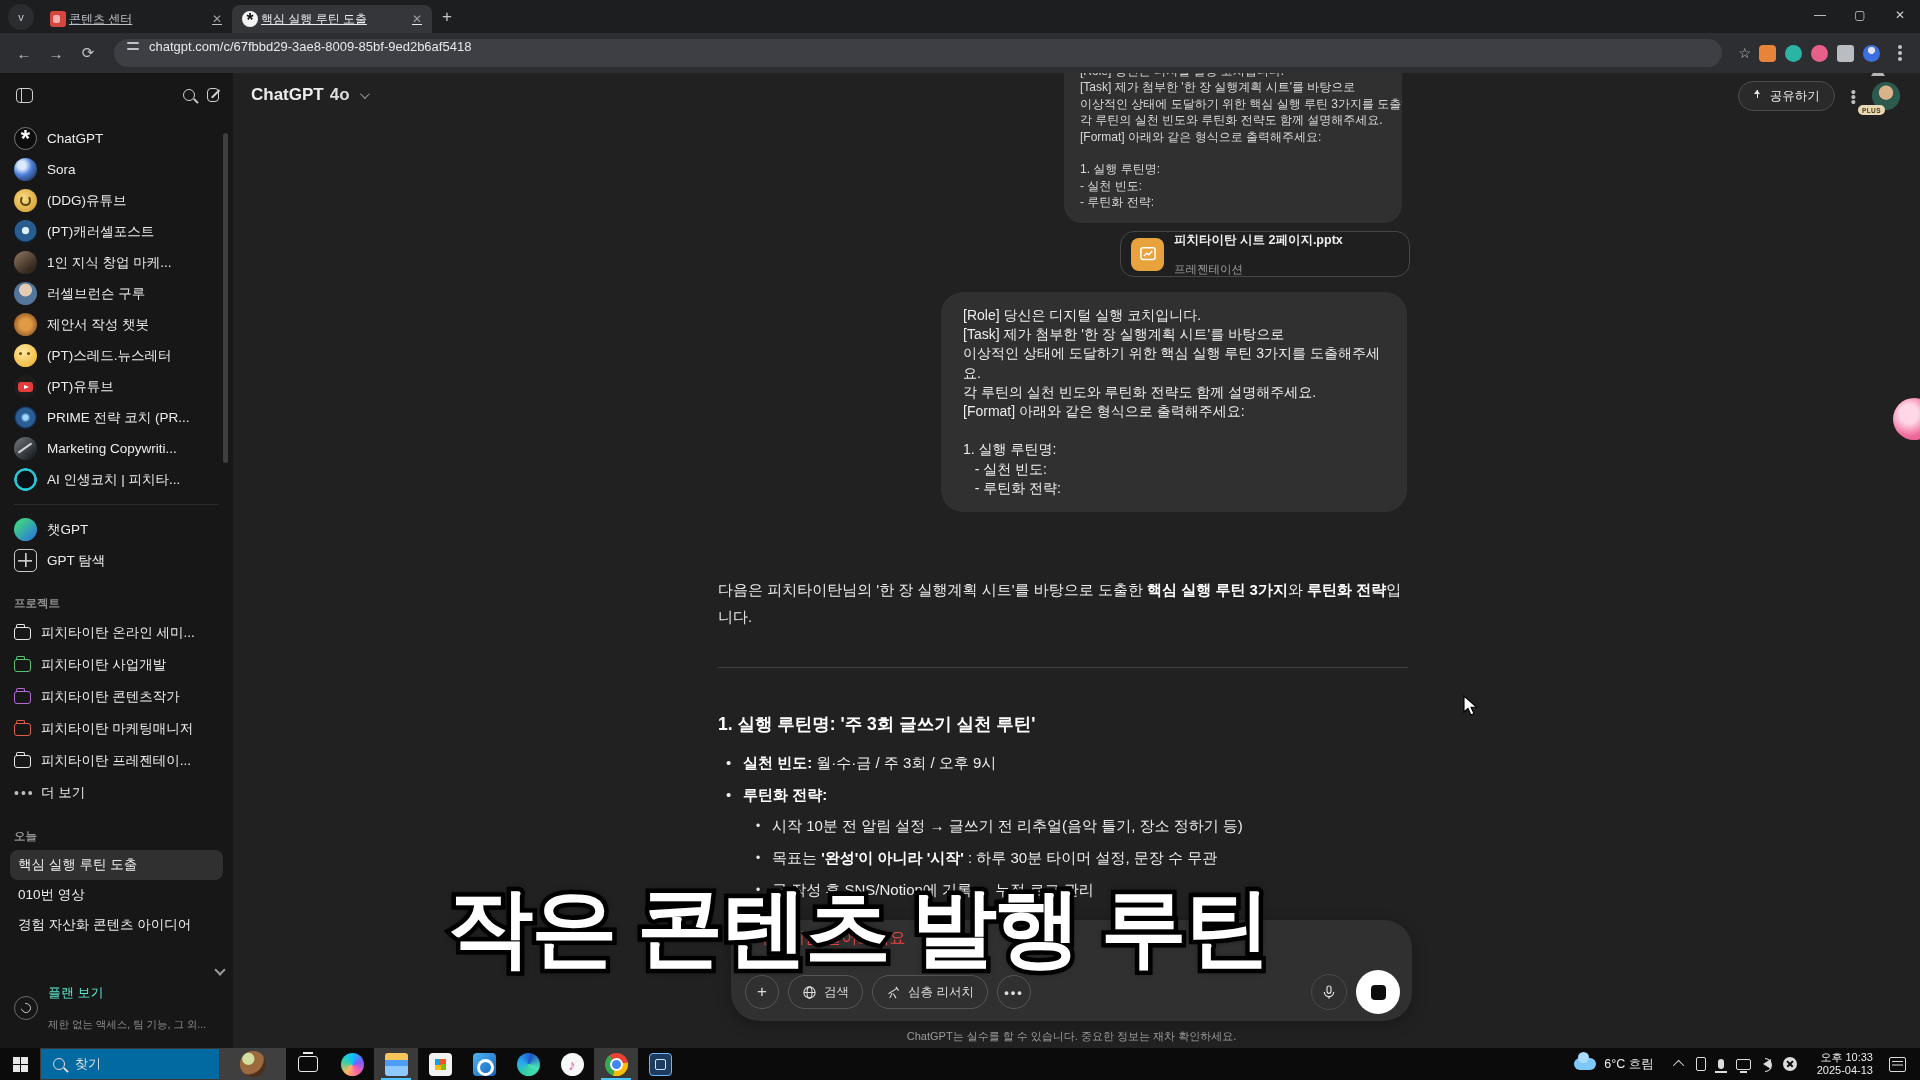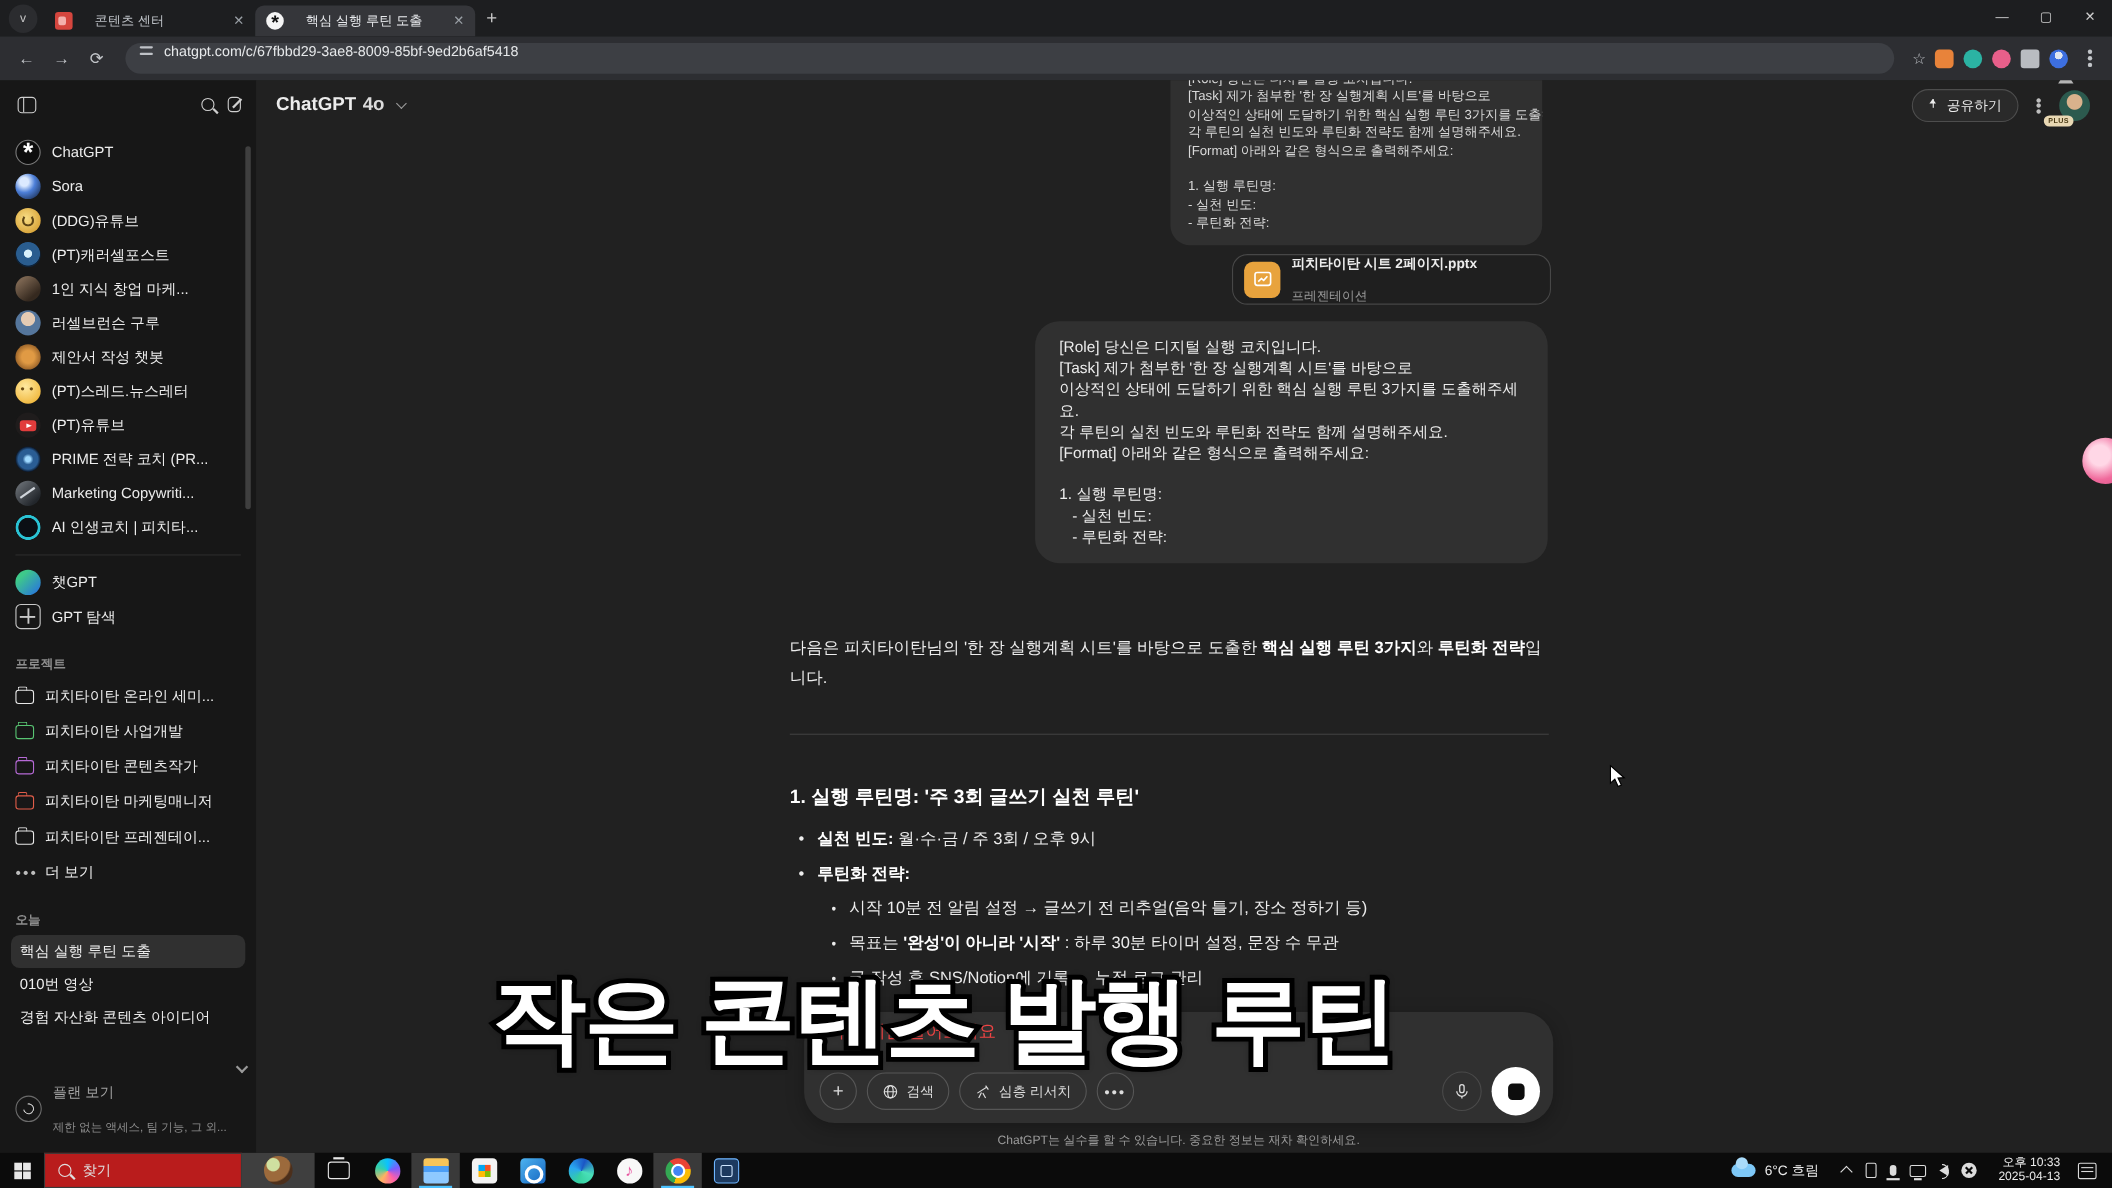--- a/index.html
+++ b/index.html
@@ -4,22 +4,22 @@
 <style>
   * { margin:0; padding:0; box-sizing:border-box; }
   html,body { width:1920px; height:1080px; overflow:hidden; background:#000;
     font-family:"Liberation Sans","DejaVu Sans",sans-serif; }
   .stage { position:relative; width:1920px; height:1080px; background:#212121; overflow:hidden; }
 
   
   .tabstrip { position:relative; height:33px; background:#1d1e20; display:flex; align-items:flex-end; }
   .tab-search { width:26px; height:26px; margin:0 6px 3px 8px; border-radius:50%; background:#2b2c2f;
     color:#c7c7c7; font-size:11px; display:flex; align-items:center; justify-content:center; }
-  .tab { display:flex; align-items:center; gap:20px; height:28px; padding:0 10px; width:192px;
-    border-radius:8px 8px 0 0; color:#bdc1c6; font-size:12px; }
+  .tab { display:flex; align-items:center; gap:3px; height:28px; padding:0 10px; width:192px;
+    border-radius:8px 8px 0 0; color:#bdc1c6; font-size:12px;text-decoration:underline; }
   .tab.active { background:#35363a; color:#e8eaed; width:200px; }
   .tab .title { flex:1; white-space:nowrap; overflow:hidden; }
   .tab .x { color:#9aa0a6; font-size:12px; }
   .favicon { width:16px; height:16px; border-radius:3px; flex:0 0 auto; position:relative; }
   .video-camera-favicon-icon { background:#d5463e; }
   .video-camera-favicon-icon::before { content:""; position:absolute; left:3px; top:4px; width:7px; height:8px; background:#f3b1ad; border-radius:2px; }
   .chatgpt-favicon-icon { background:#f5f5f5; border-radius:50%; }
   .chatgpt-favicon-icon::before { content:"*"; position:absolute; left:0; right:0; top:2px; text-align:center; color:#111; font-size:18px; font-weight:700; line-height:14px; }
   .newtab-btn { color:#c7c7c7; font-size:17px; margin:0 0 6px 10px; }
   .win-controls { position:absolute; right:0; top:0; height:30px; display:flex; align-items:center; }
@@ -70,21 +70,21 @@
   .folder-icon::before { content:""; position:absolute; top:-4px; left:1px; width:7px; height:3px; border:1.6px solid var(--c,#e8e8e8); border-bottom:none; border-radius:2px 2px 0 0; }
   .more-dots { color:#bdbdbd; letter-spacing:2px; font-size:14px; width:17px; text-align:center; }
   .today-item { display:flex; align-items:center; height:30px; margin:0 10px; padding:0 8px; font-size:13.5px;
     border-radius:8px; white-space:nowrap; overflow:hidden; }
   .today-item.active { background:#303030; }
   .sb-scrollbar { position:absolute; right:5px; top:60px; width:5px; height:330px; background:#3f3f3f; border-radius:3px; }
   .sb-chevron { position:absolute; right:9px; top:893px; width:8px; height:8px; border-right:2px solid #9a9a9a; border-bottom:2px solid #9a9a9a; transform:rotate(45deg); }
   .sb-plan { position:absolute; left:0; right:0; bottom:6px; display:flex; gap:10px; padding:10px 14px; align-items:center; }
   .plan-icon { width:24px; height:24px; border:1.4px solid #6b6b6b; border-radius:50%; position:relative; flex:0 0 auto; }
   .plan-icon::before { content:""; position:absolute; inset:6px; border:1.4px solid #cfcfcf; border-radius:50%; border-left-color:transparent; transform:rotate(35deg); }
-  .plan-title { font-size:13px; color:#a3a3a3; }
+  .plan-title { font-size:13px; color:#5eead4; }
   .plan-sub { font-size:10.5px; color:#8e8e8e; margin-top:16px; white-space:nowrap; }
 
   
   .chatgpt-logo-icon { background:#0d0d0d; border:1px solid #7a7a7a; }
   .chatgpt-logo-icon::before { content:"*"; position:absolute; left:0; right:0; top:3px; text-align:center; color:#fff; font-size:24px; font-weight:700; line-height:16px; }
   .sora-icon { background:radial-gradient(circle at 35% 32%, #dceaff 0 18%, #4d7fd8 45%, #14233f 95%); }
   .ddg-youtube-icon { background:radial-gradient(circle at 42% 40%, #f8dd85, #d9a53a 75%); }
   .ddg-youtube-icon::before { content:""; position:absolute; inset:6px; border:2px solid #5d4415; border-radius:50%; border-top-color:transparent; }
   .carousel-post-icon { background:radial-gradient(circle at 50% 46%, #d9f1fb 0 20%, #2a5d8f 24% 62%, #0e2238 66%); }
   .knowledge-biz-avatar-icon { background:linear-gradient(140deg,#7a6450 20%,#35291f 75%); }
@@ -173,21 +173,21 @@
   .cursor { position:absolute; left:1463px; top:695px; z-index:48; }
 
   
   .taskbar { position:relative; height:32px; background:#0b0b0b; display:flex; align-items:center; z-index:50; }
   .start-btn { width:40px; height:32px; display:flex; align-items:center; justify-content:center; }
   .win-logo { width:15px; height:15px; background:
       linear-gradient(#e8e8e8,#e8e8e8) 0 0/7px 7px no-repeat,
       linear-gradient(#e8e8e8,#e8e8e8) 100% 0/7px 7px no-repeat,
       linear-gradient(#e8e8e8,#e8e8e8) 0 100%/7px 7px no-repeat,
       linear-gradient(#e8e8e8,#e8e8e8) 100% 100%/7px 7px no-repeat; }
-  .tb-search { width:180px; height:32px; background:#b91c1c; border:1px solid #3a3a3a; display:flex; align-items:center; gap:10px; padding:0 12px; }
+  .tb-search { width:180px; height:32px; background:#0369a1; border:1px solid #3a3a3a; display:flex; align-items:center; gap:10px; padding:0 12px; }
   .tb-search .mag-icon { border-color:#e0e0e0; } .tb-search .mag-icon::before { background:#e0e0e0; }
   .tb-search-label { color:#e0e0e0; font-size:13px; }
   .food-tile { width:66px; height:32px; background:#3f3f3f; display:flex; align-items:center; justify-content:center; }
   .food-app-icon { width:26px; height:26px; border-radius:50%;
     background:radial-gradient(circle at 32% 30%, #cfe0a0 0 22%, #9c6a3c 26% 58%, #4c2f1b 64%); }
   .tb-apps { display:flex; height:32px; }
   .tb-app { width:44px; height:32px; display:flex; align-items:center; justify-content:center; position:relative; }
   .tb-app.active { background:#3a3a3a; }
   .tb-app.active::after { content:""; position:absolute; bottom:0; left:7px; right:7px; height:2px; background:#4cc2ff; }
   .tb-ic { width:23px; height:23px; border-radius:5px; position:relative; }

